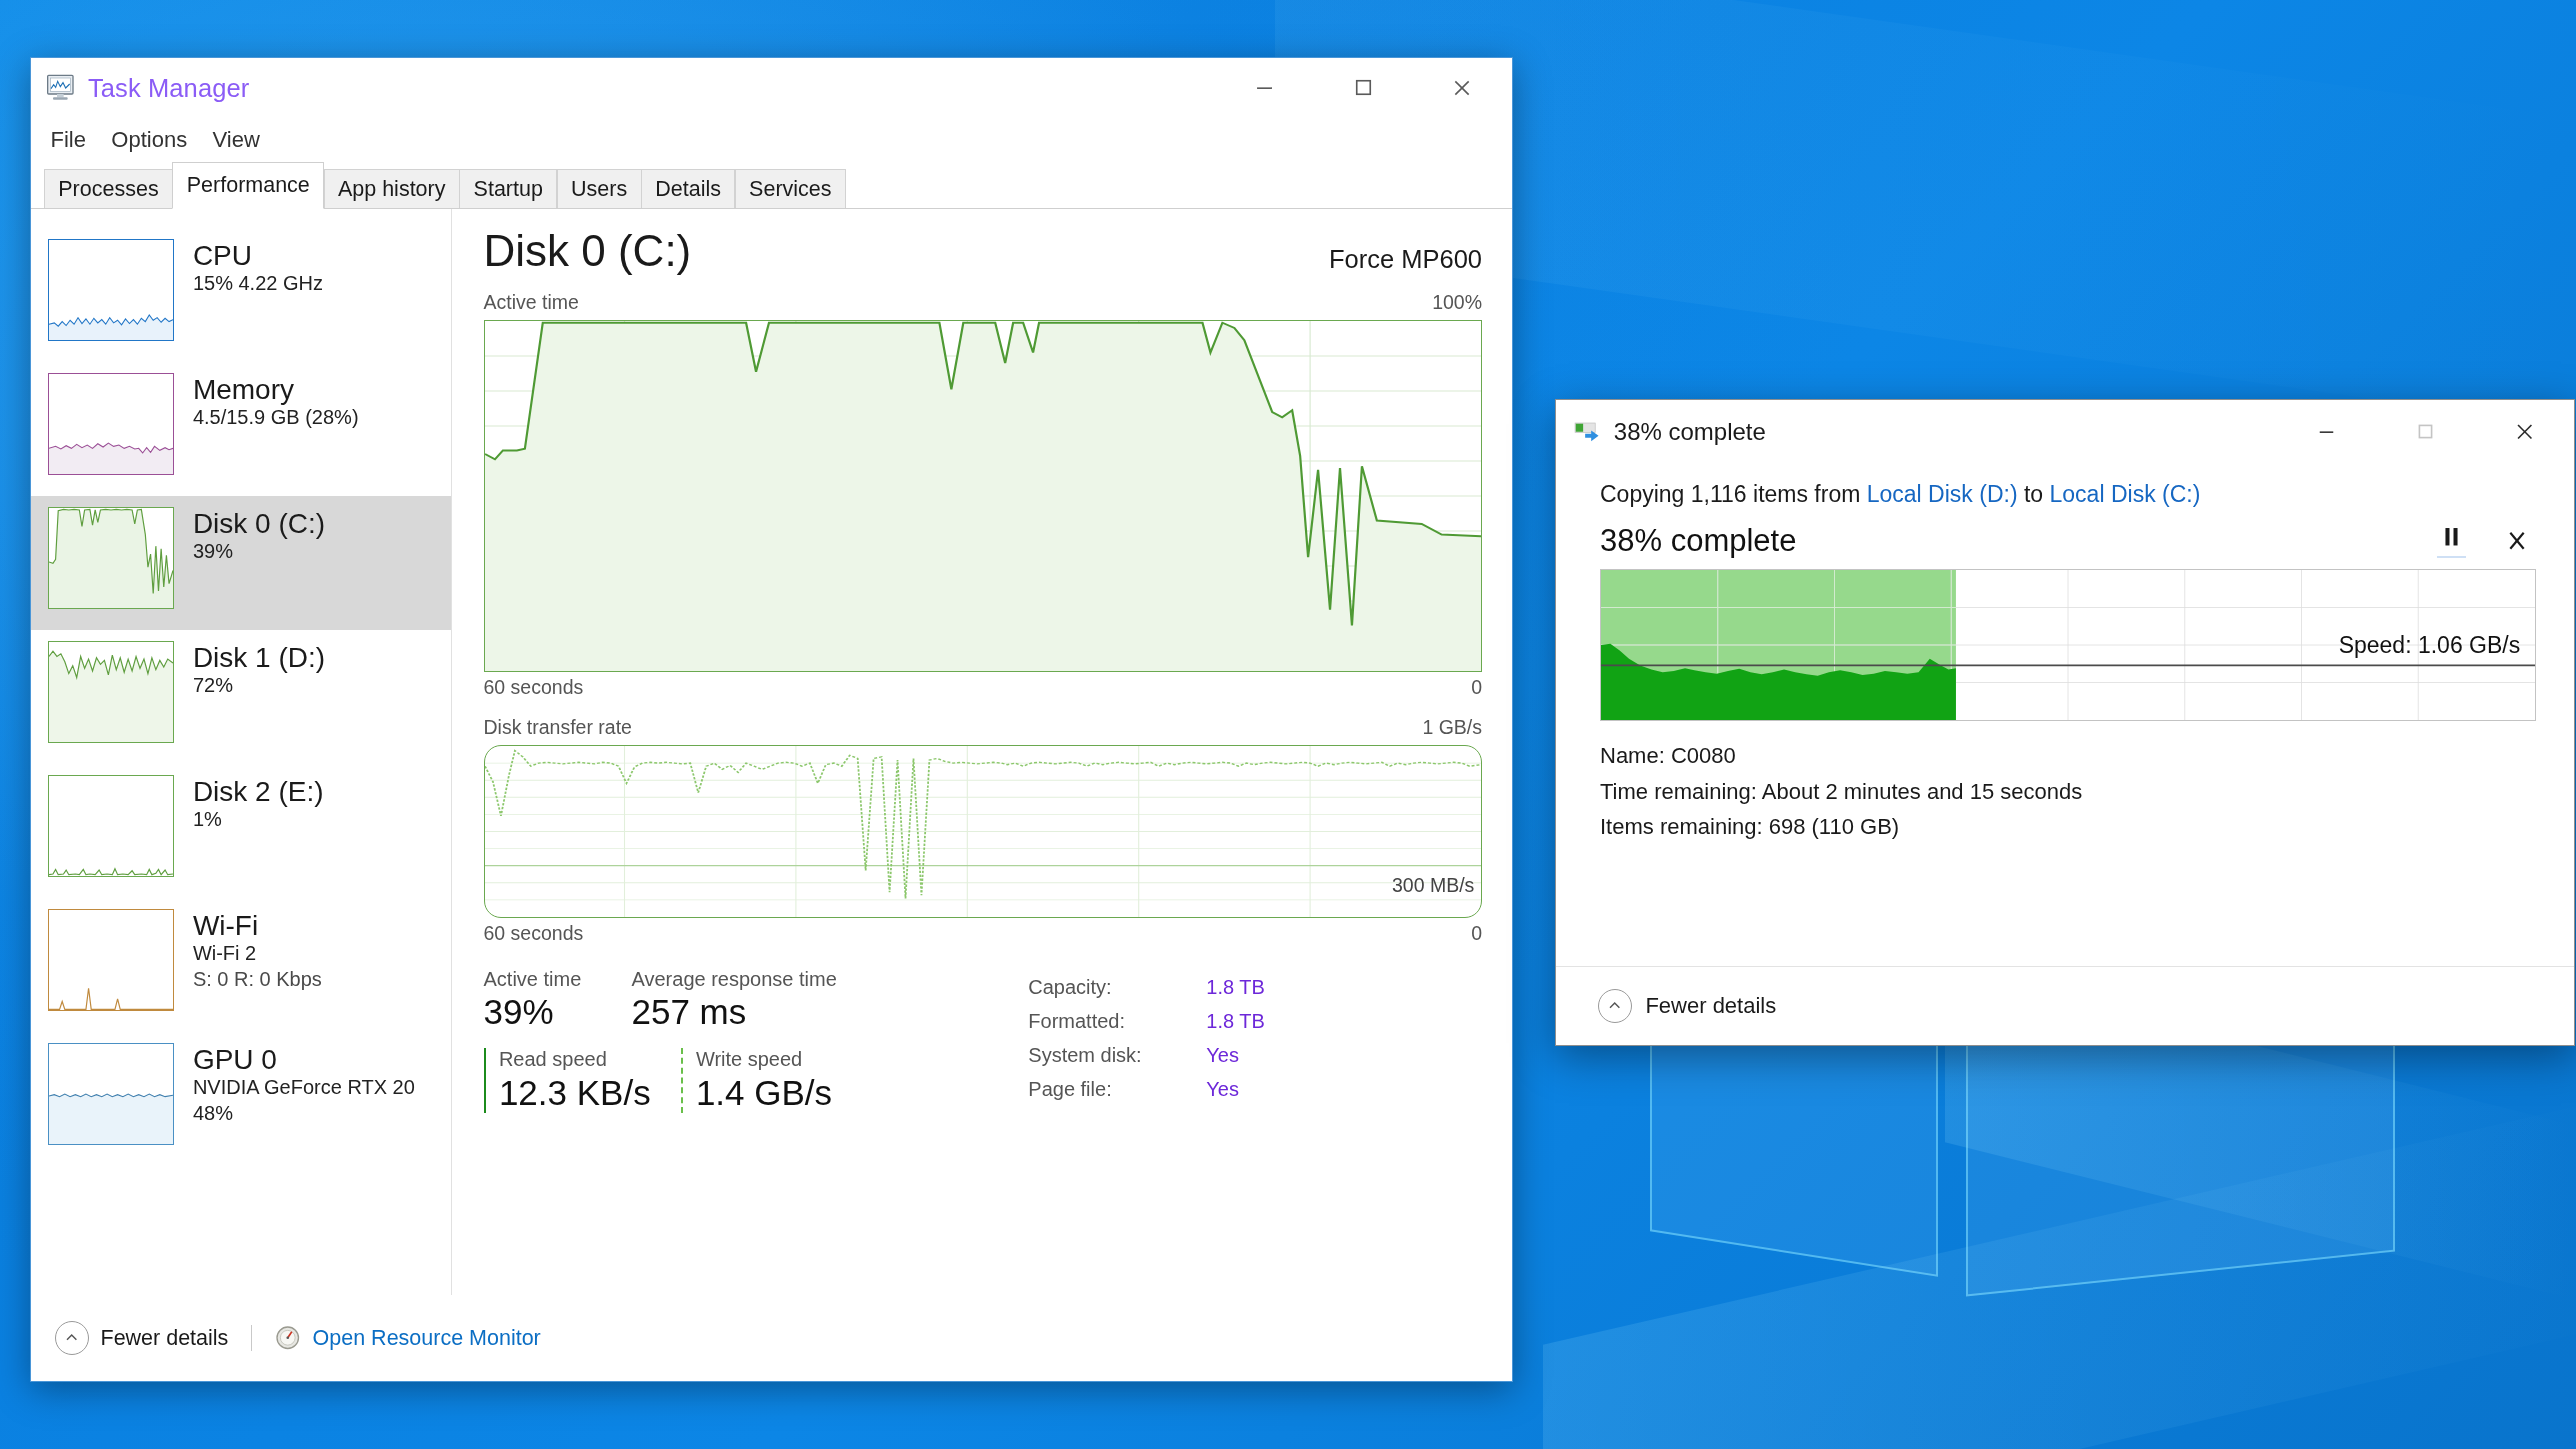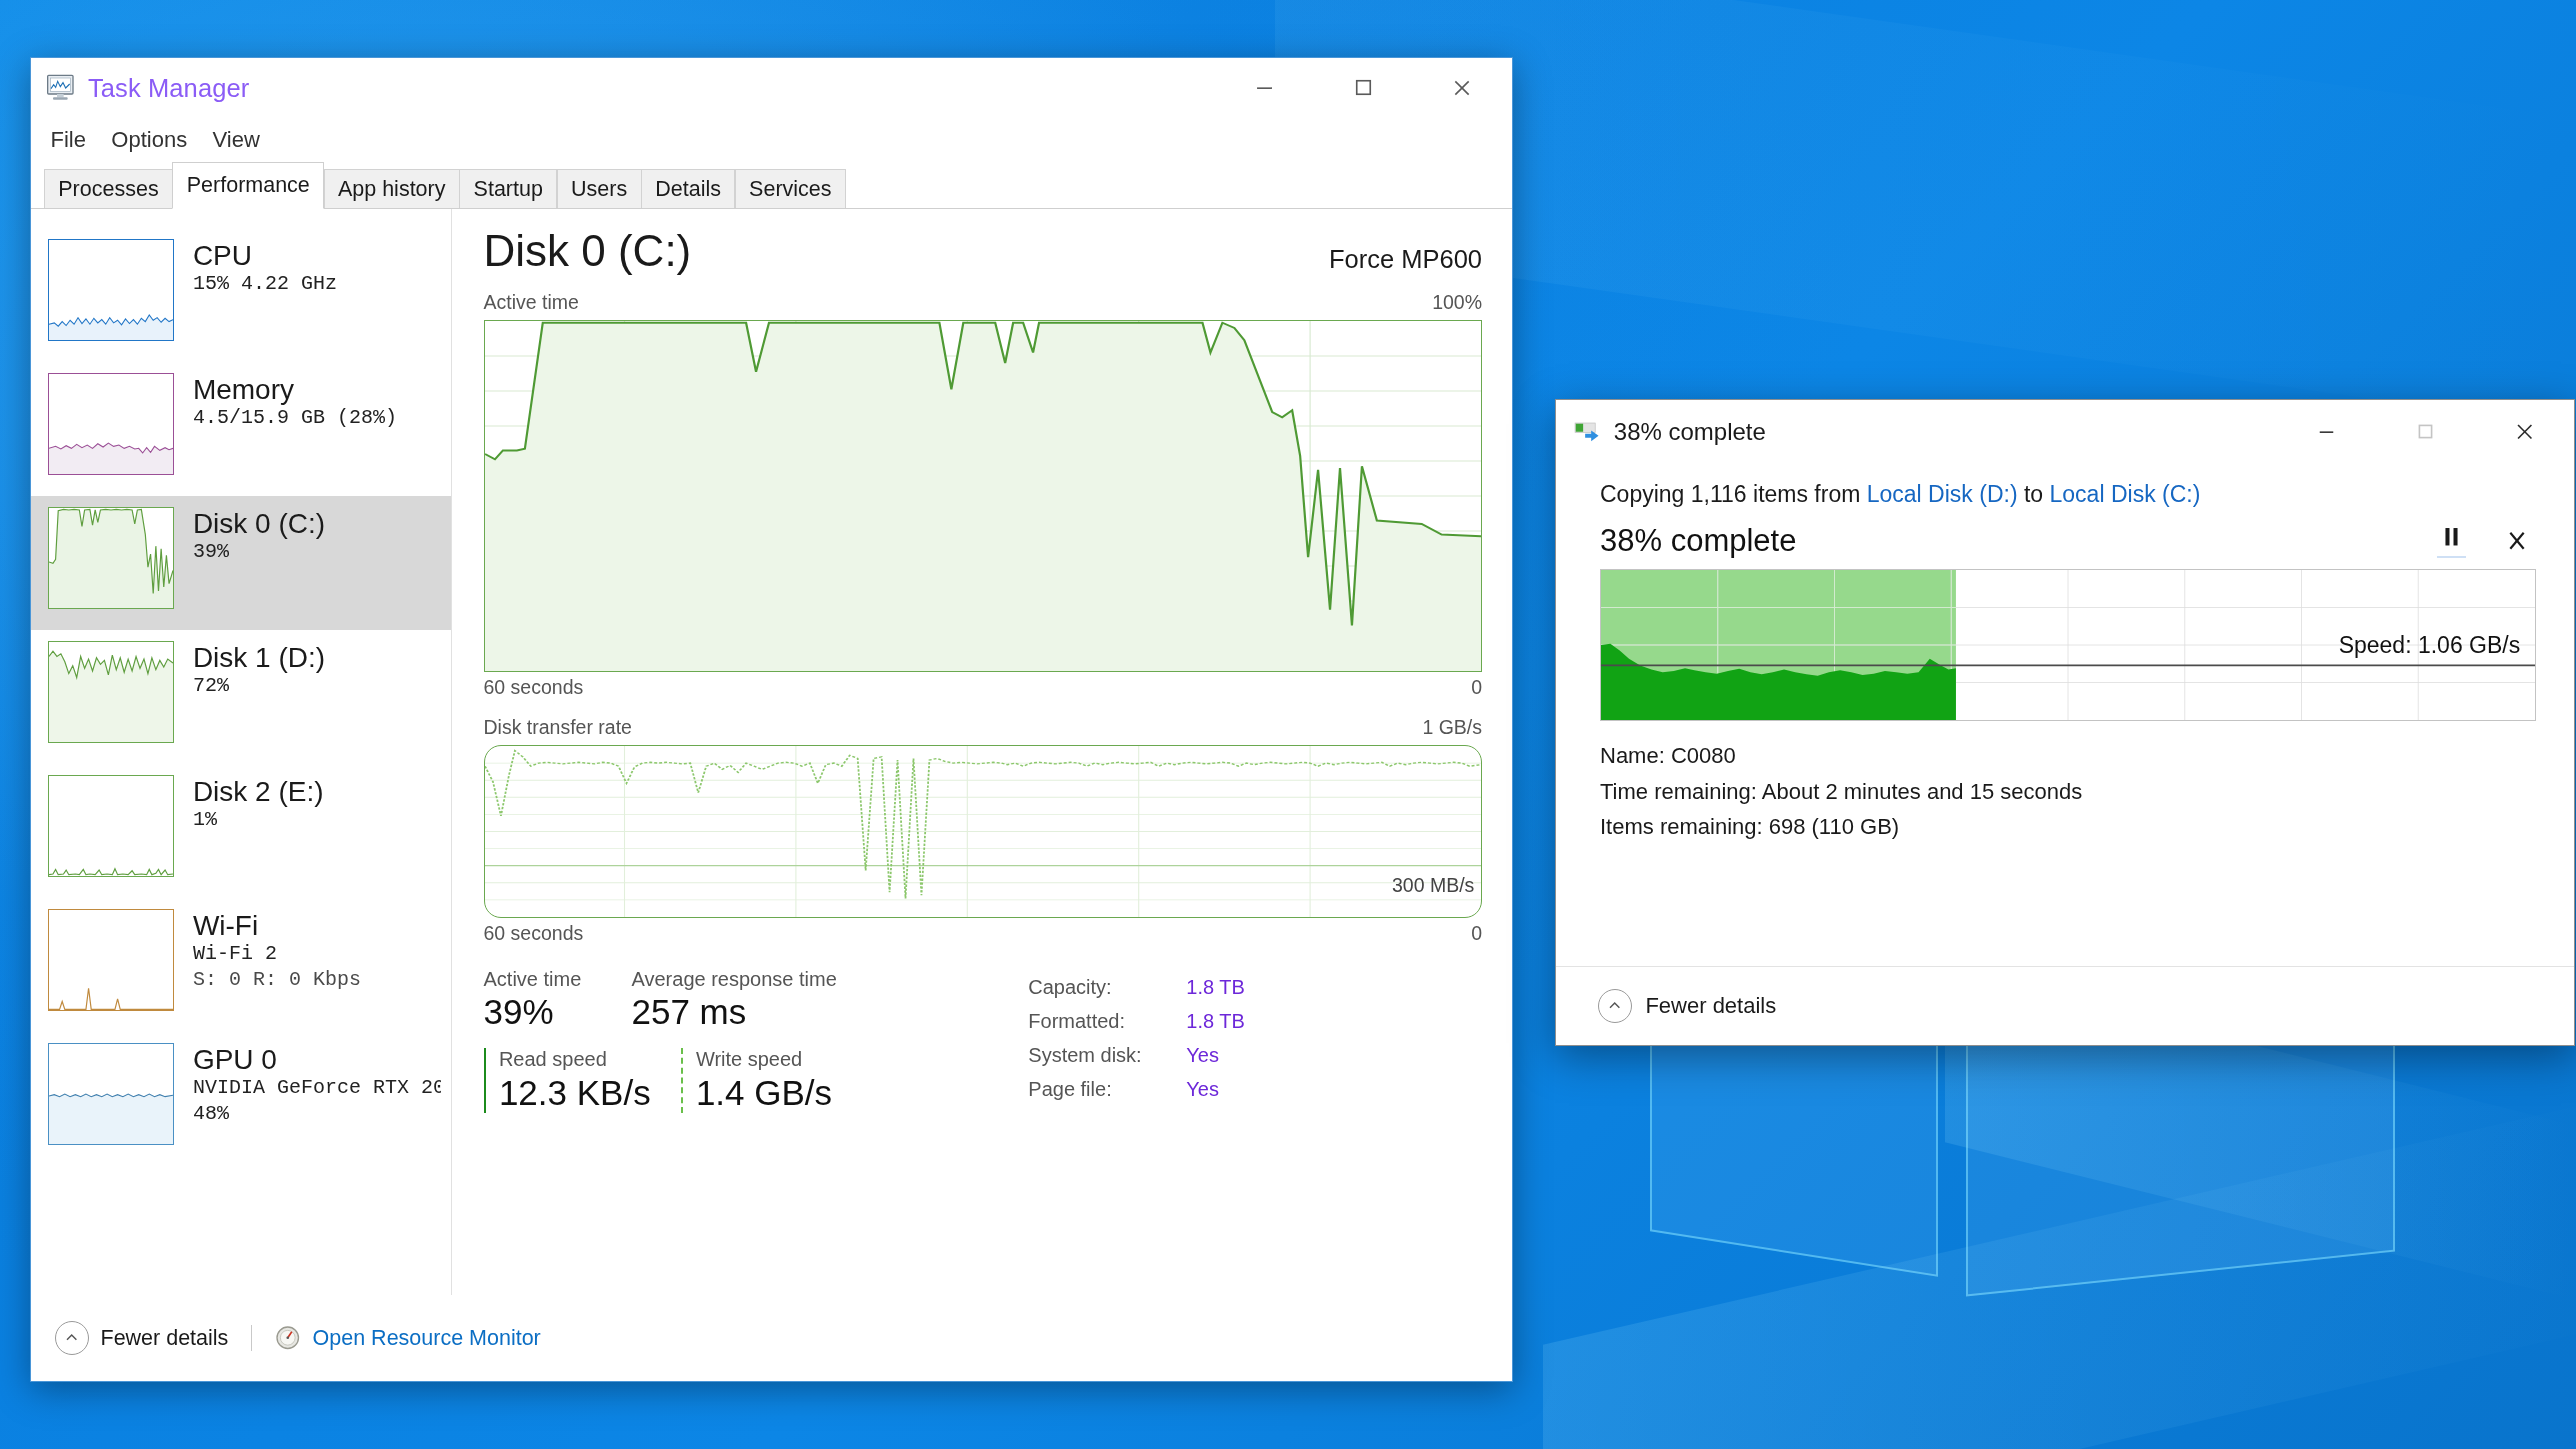--- a/index.html
+++ b/index.html
@@ -89,21 +89,21 @@
     padding: 10.7px 9.4px 10.7px 17.4px; height: 134px;
   }
   .tm-item.selected { background: #d8d8d8; }
   .tm-thumb {
     width: 126px; height: 102px; flex:0 0 126px; background:#fff;
     border: 1.3px solid #888; position:relative; overflow:hidden;
   }
   .tm-thumb svg { position:absolute; inset:0; width:100%; height:100%; }
   .tm-itext { padding-top: 1.3px; min-width:0; overflow:hidden;}
   .tm-iname { font-size: 28px; color:#1a1a1a; line-height:1.12; white-space:nowrap; }
-  .tm-isub { font-size: 20px; color:#222; line-height:1.28; white-space:nowrap;font-family:Liberation Mono, monospace; }
+  .tm-isub { font-size: 20px; color:#222; line-height:1.28; white-space:nowrap; }
   .tm-isub.dim { color:#4a4a4a; }
 
   .tm-main { flex:1 1 auto; padding: 20px 29.5px 0 32px; min-width:0; position:relative;}
   .tm-main-head { display:flex; align-items:flex-start; justify-content:space-between; }
   .tm-main-title { font-size: 44px; color:#1a1a1a; line-height:1; font-weight:400; }
   .tm-main-sub { font-size: 25.5px; color:#1a1a1a; padding-top: 16px; }
 
   .g-label-row {
     display:flex; justify-content:space-between; font-size: 19.5px; color:#555;
     margin-top: 17.4px; margin-bottom: 5.4px;
@@ -126,21 +126,21 @@
   .stats-row1 { display:flex; }
   .stat-block { }
   .stat-label { font-size: 20px; color:#555; }
   .stat-val { font-size: 35px; color:#111; line-height:1.16; margin-top: 1.3px;}
   .stats-row2 { display:flex; margin-top: 16px; }
   .stat-bar {
     padding-left: 13.4px; border-left: 2.7px solid #1c8b1c;
   }
   .stat-bar.dashed { border-left: 2.7px dashed #6abf4b; margin-left: 23px; }
   .stats-right { padding-left: 14.8px; padding-top: 2.7px; }
-  .kv { display:flex; font-size: 20px; line-height: 1.7; }
+  .kv { display:flex; font-size: 20px; line-height: 1.7; gap: 20px; }
   .kv .k { width: 158px; color:#555; }
   .kv .v { color:#6d28d9; }
 
   .tm-footer {
     height: 86px; flex: 0 0 auto;
     display:flex; align-items:center; padding-left: 24px; gap: 12px;
     background:#fff;
   }
   .chev-circle {
     width: 34px; height: 34px; border: 1.3px solid #9a9a9a; border-radius: 50%;

